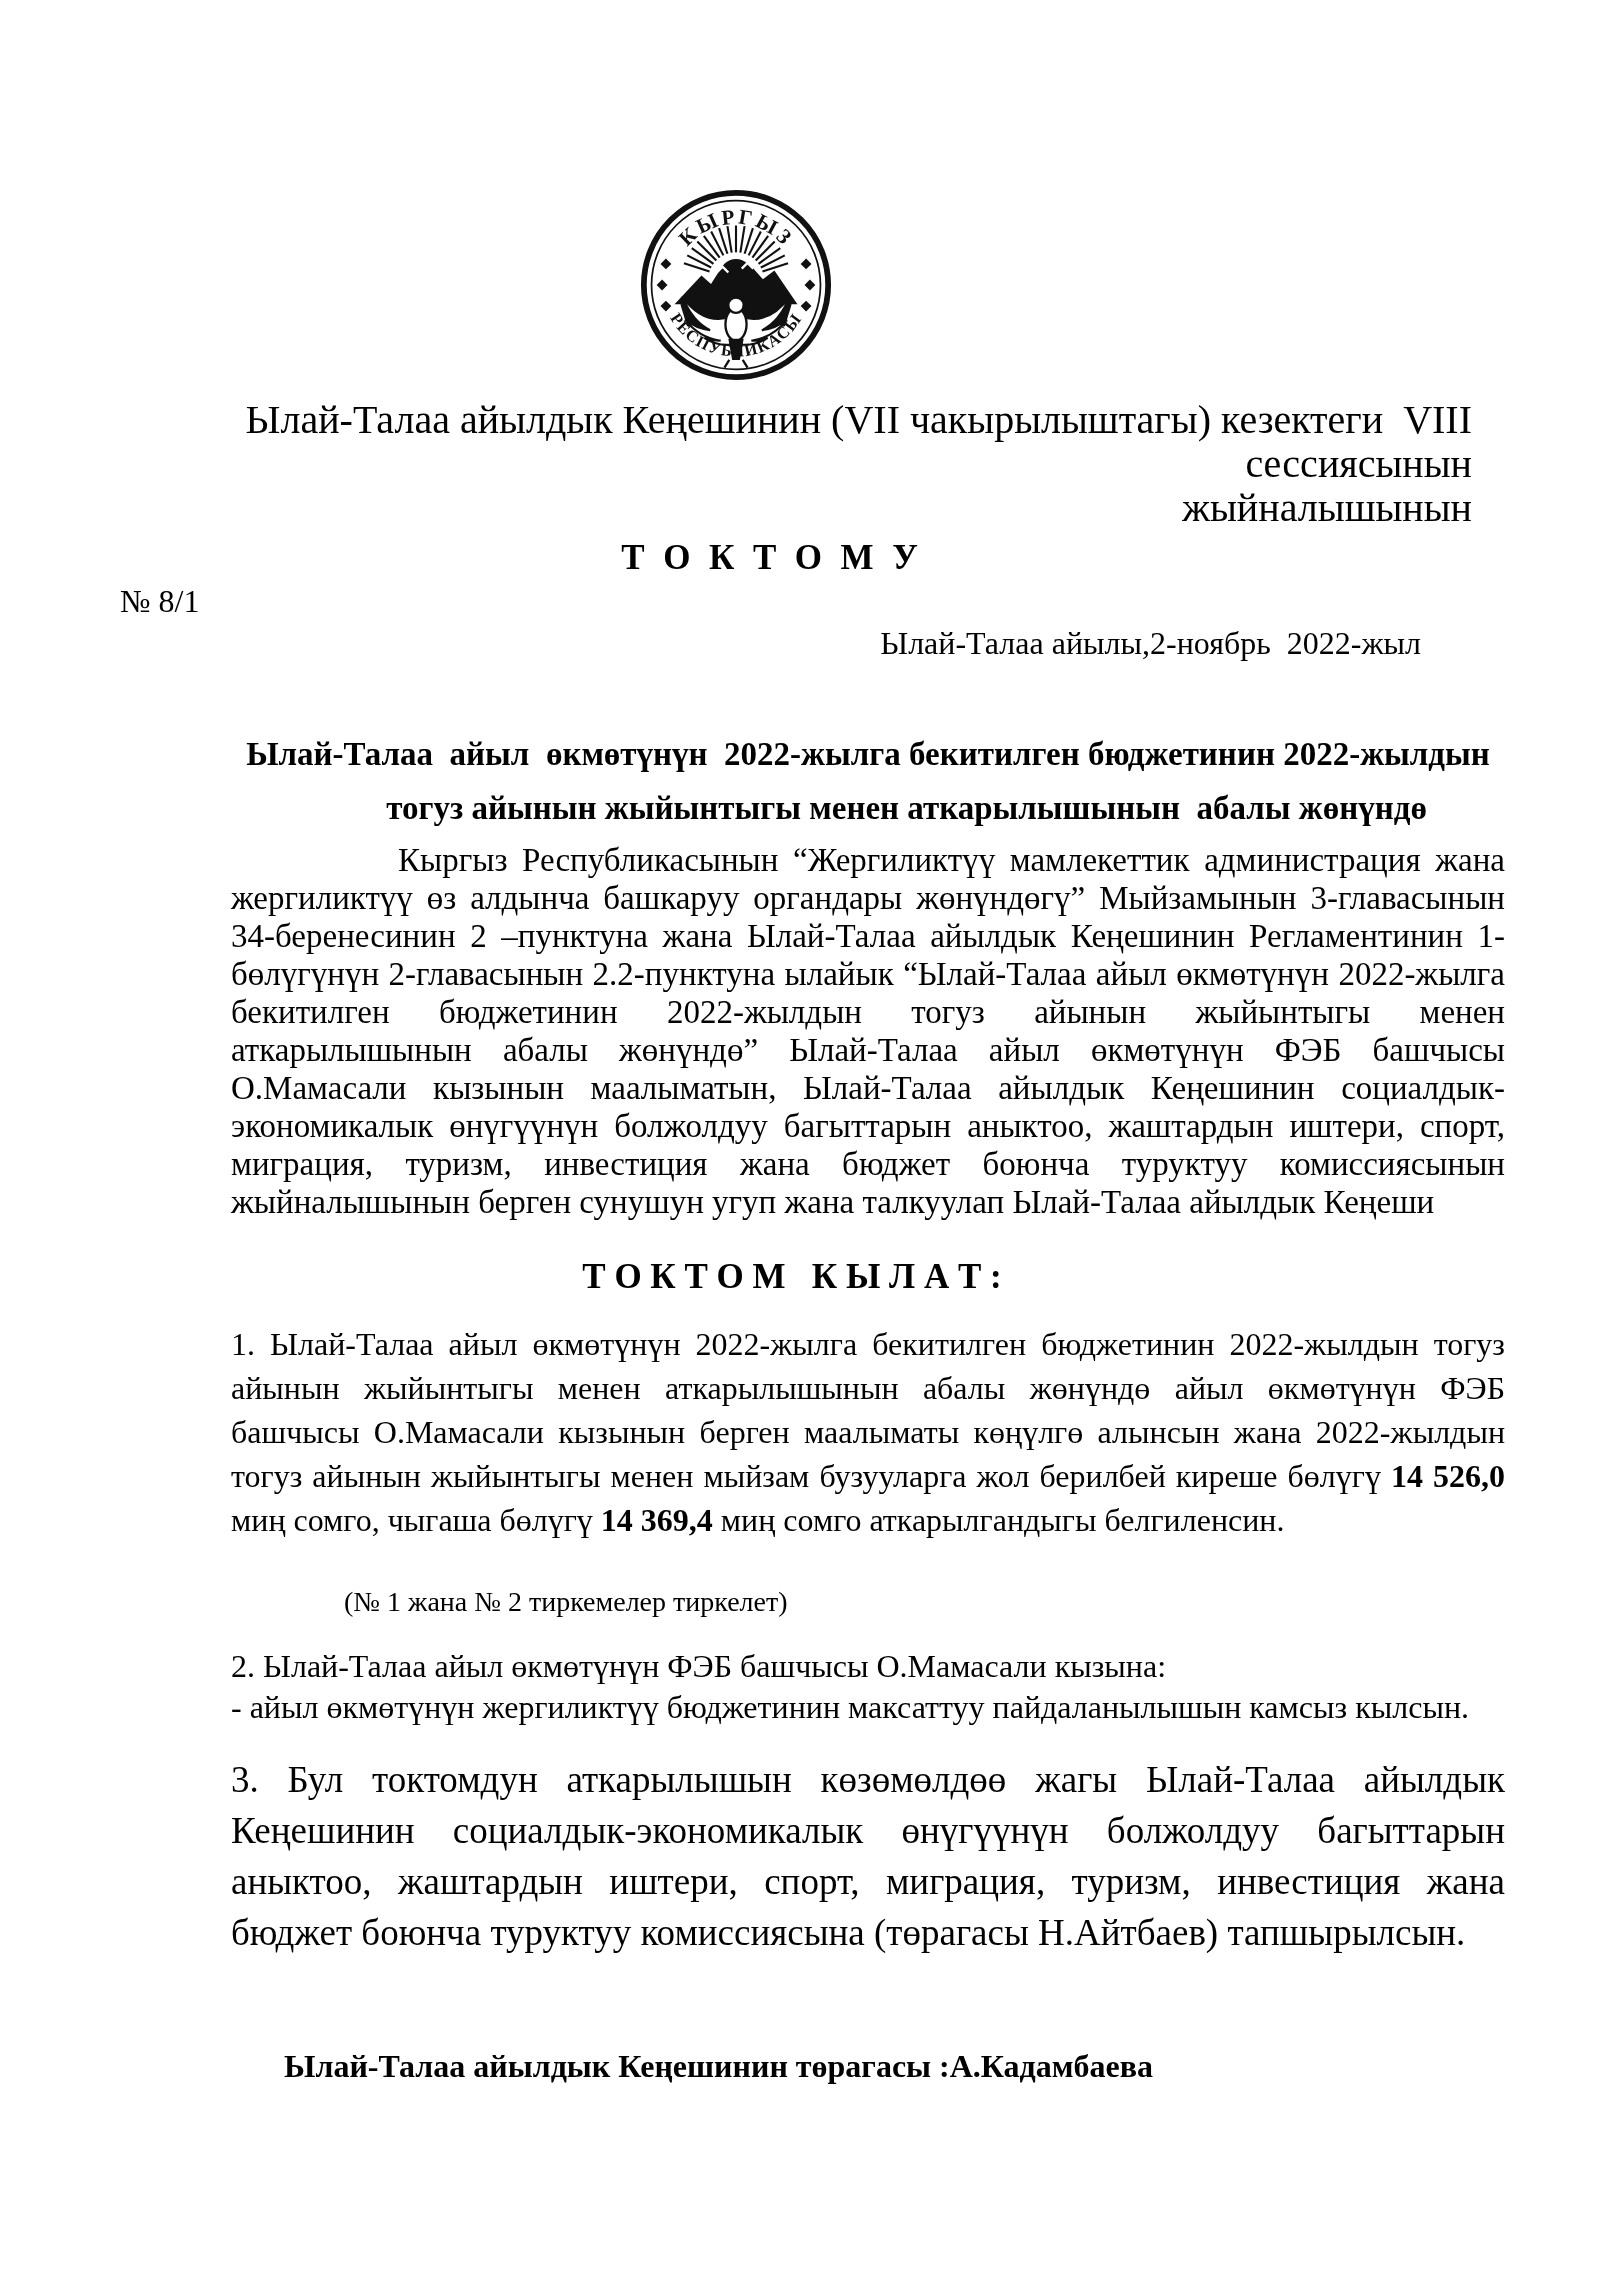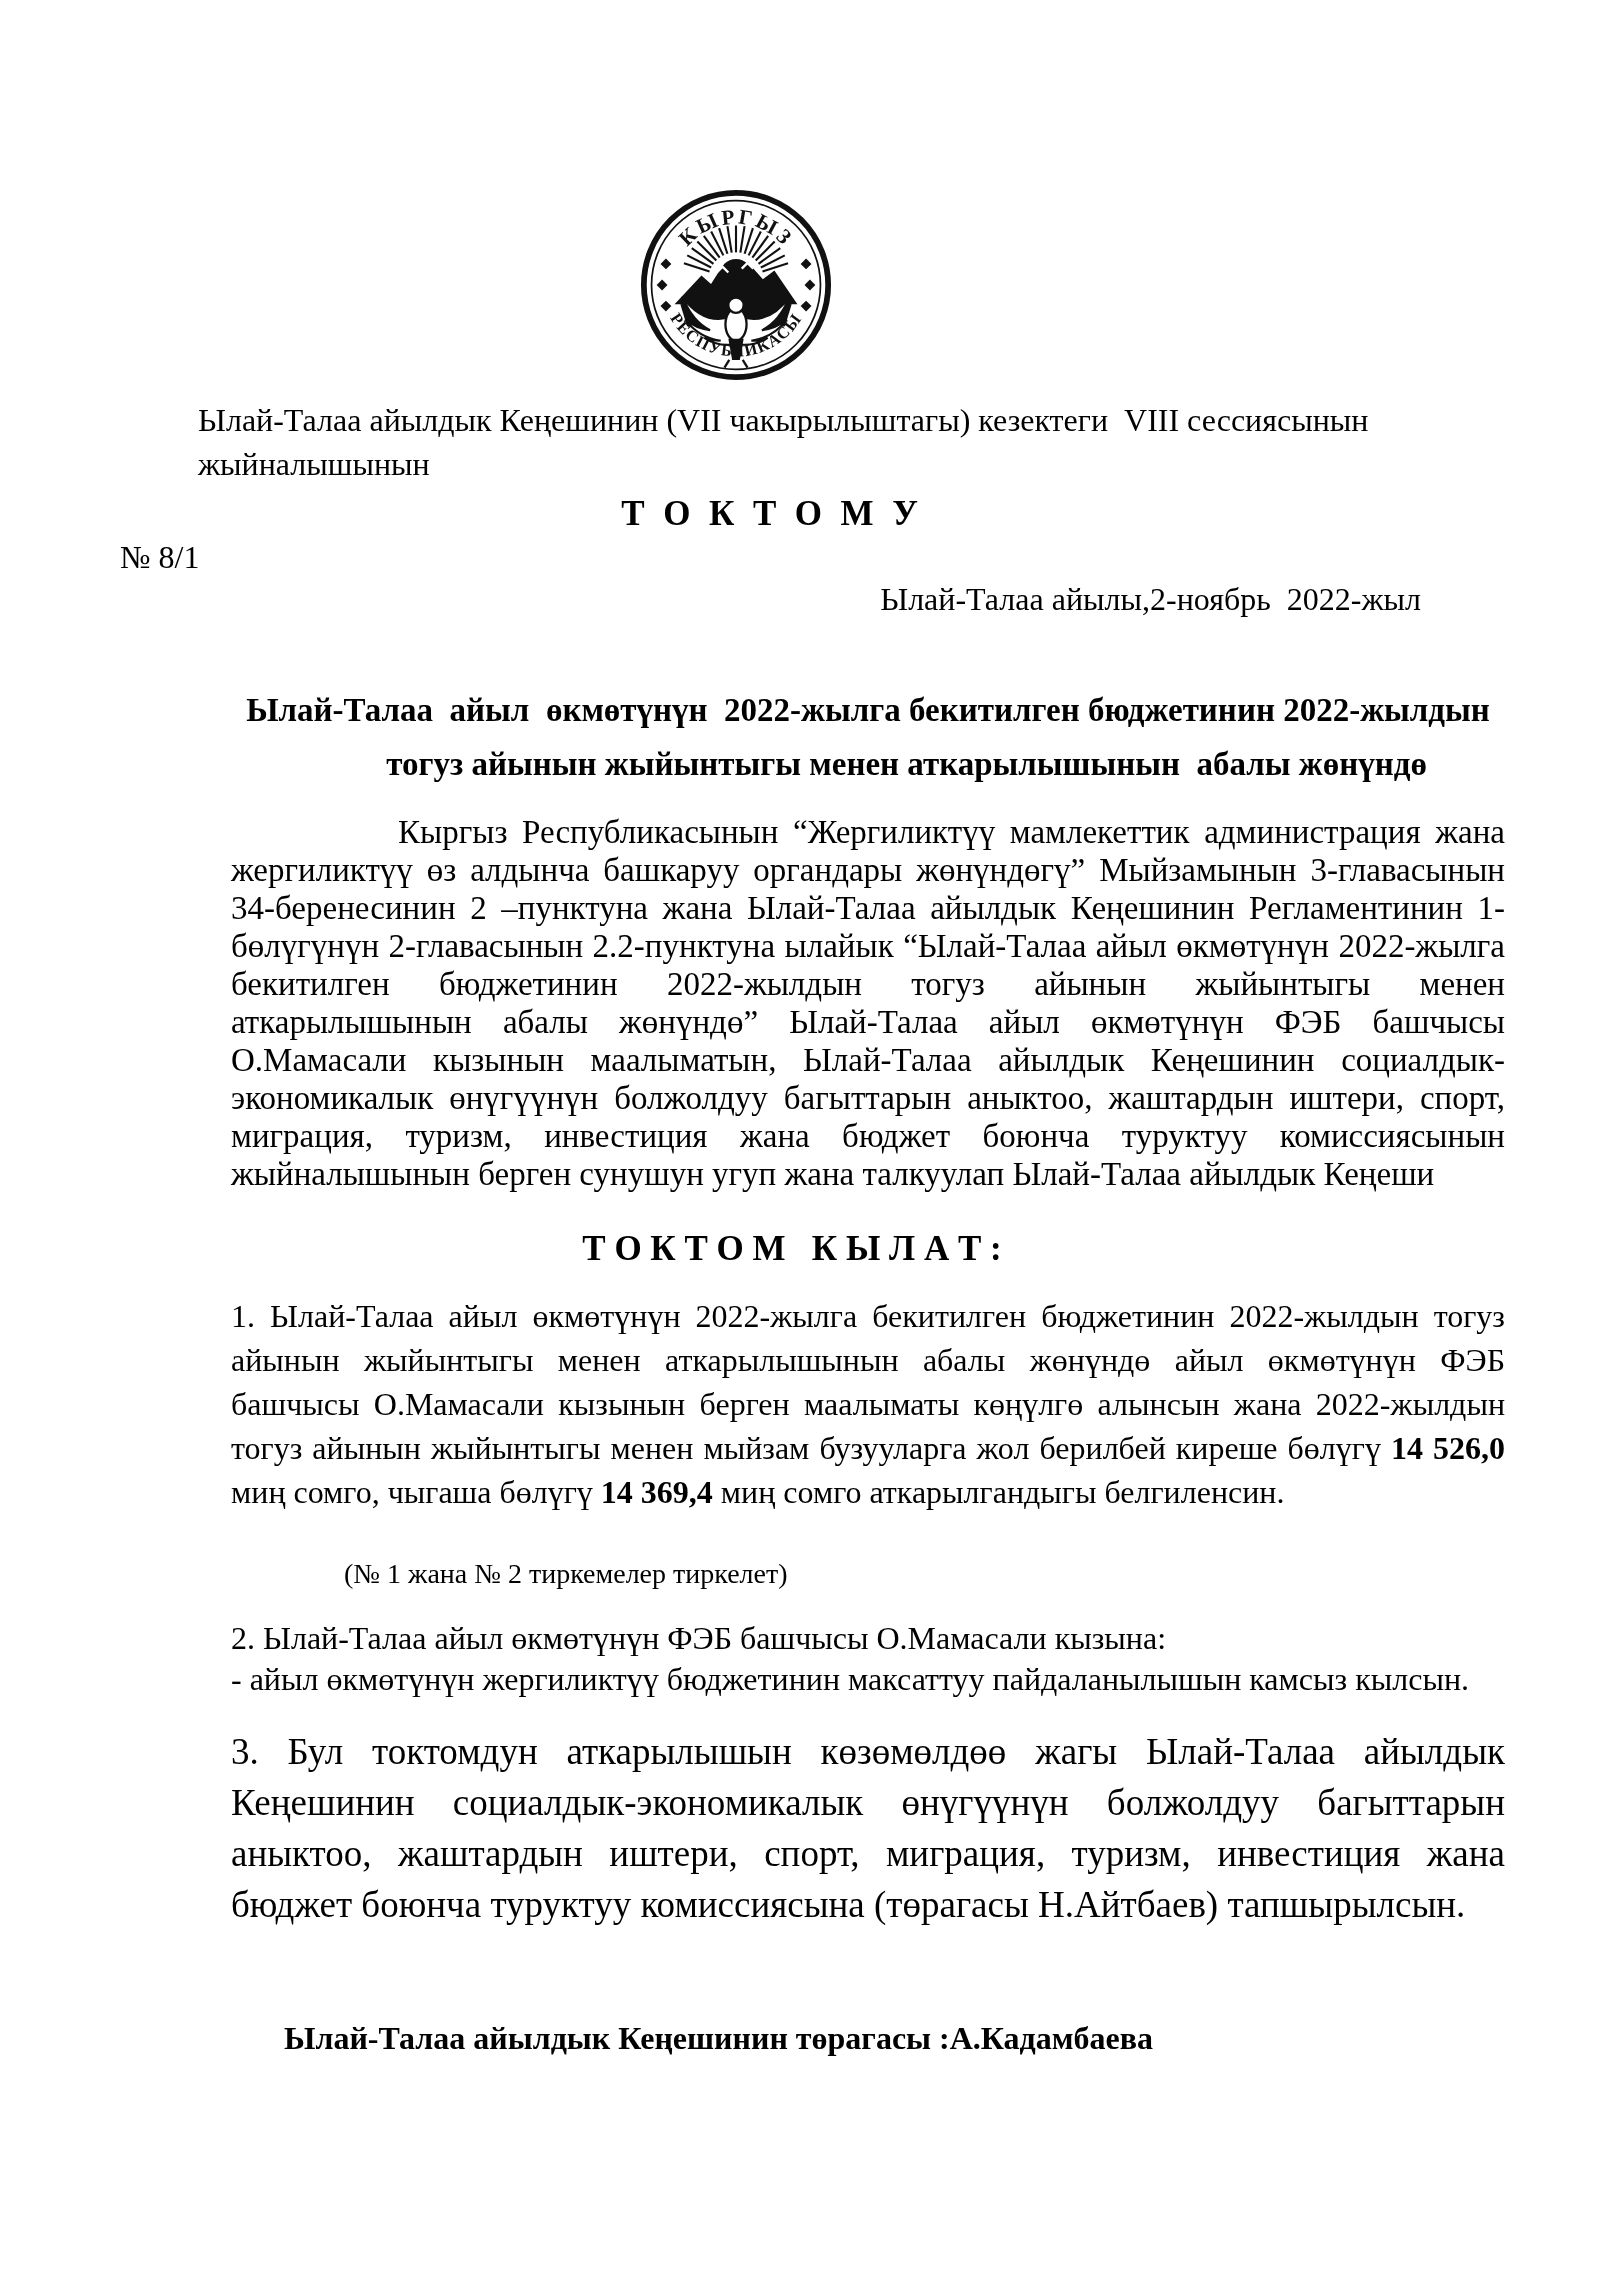--- a/index.html
+++ b/index.html
@@ -15,22 +15,22 @@
     overflow:hidden;
   }
   .emblem {
     width:192px; height:192px;
     margin:189px auto 0;
     transform:translateX(-132px);
   }
   .emblem svg { width:100%; height:100%; display:block; }
   .session-header {
     margin-top:16.7px;
-    text-align:left;
-    font-size:32px; line-height:44px;
+    text-align:right;
+    font-size:40px; line-height:44px;
     transform:translateX(-33px);
   }
   .doc-type {
     margin-top:8.8px;
     text-align:center;
     font-size:35px; line-height:39px;
     font-weight:bold;
     letter-spacing:4.9px;
     transform:translateX(-96px);
   }
@@ -47,21 +47,21 @@
     padding-right:84px;
   }
   .subject {
     margin-top:64px;
     text-align:center;
     font-weight:bold;
     font-size:33px; line-height:54px;
   }
   .subject .l2 { transform:translateX(-78px);text-align:right; }
   .preamble {
-    margin-top:22px;
+    margin-top:6px;
     font-size:33px; line-height:38px;
     text-align:justify;
     text-indent:167px;
   }
   .resolves {
     margin-top:36px;
     text-align:center;
     font-weight:bold;
     font-size:35px; line-height:39px;
     transform:translateX(-76px);

